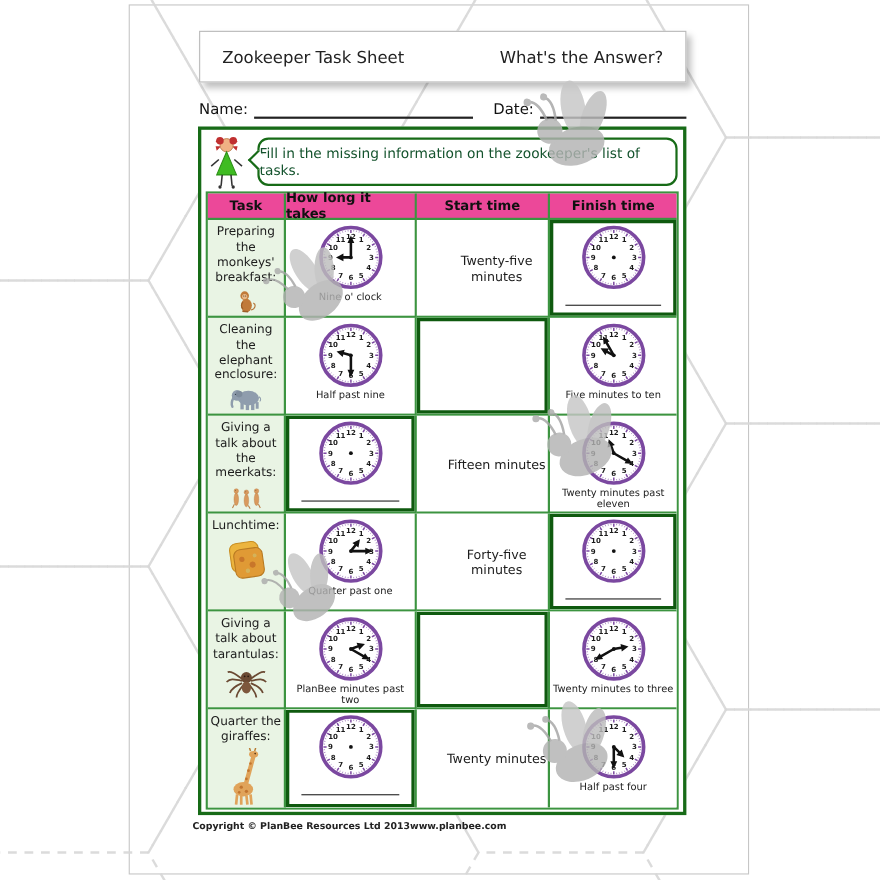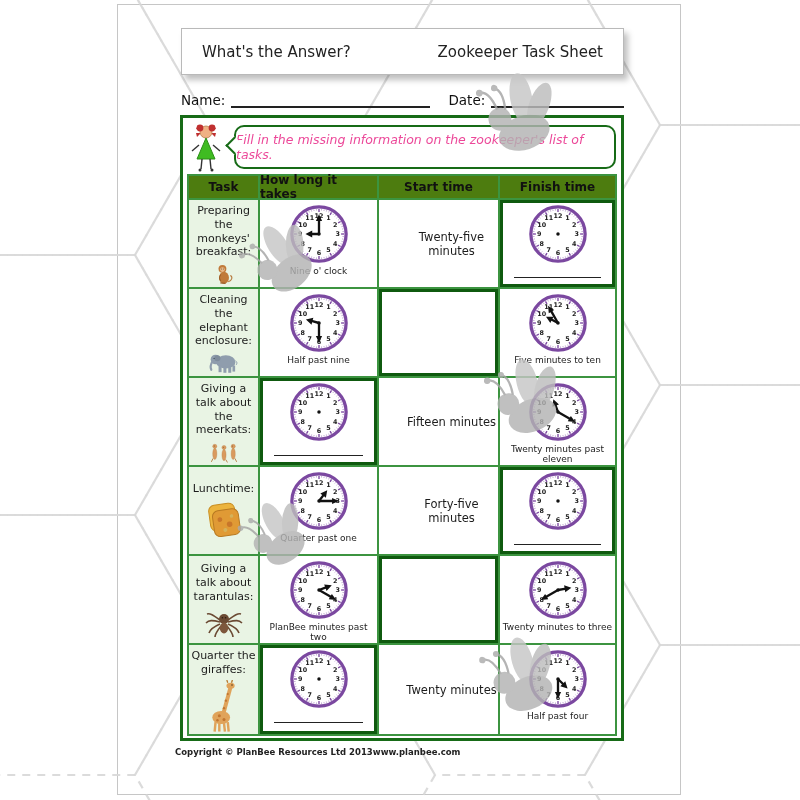--- a/index.html
+++ b/index.html
@@ -24,31 +24,31 @@
   .line-date{flex:1;}
   
   .frame{position:absolute;left:63px;top:111px;width:444px;height:626px;box-sizing:border-box;
     border:3px solid #176b17;background:#fff;padding:2px;}
   .instr-row{display:flex;align-items:center;height:54px;padding:0 3px;}
   .girl{flex:0 0 38px;height:52px;}
   .bubble{position:relative;flex:1;margin-left:8px;height:40px;border:2px solid #176b17;border-radius:10px;
     display:flex;align-items:center;justify-content:center;background:#fff;}
   .bubble::before{content:"";position:absolute;left:-8px;top:12px;width:11px;height:11px;background:#fff;
     border-left:2px solid #176b17;border-bottom:2px solid #176b17;transform:rotate(45deg);}
-  .bubble span{font-size:12.5px;color:#ec4899;font-style:italic;}
+  .bubble span{font-size:12.5px;color:#14532d;}
   
   .ztable{margin:0 2px;border:2px solid #3c9440;display:grid;
     grid-template-columns:71px 119px 121px 1fr;grid-template-rows:24px repeat(6,89px);}
-  .th{background:#4d7c0f;border-right:2px solid #3c9440;border-bottom:2px solid #3c9440;
+  .th{background:#ec4899;border-right:2px solid #3c9440;border-bottom:2px solid #3c9440;
     display:flex;align-items:center;justify-content:center;font-weight:bold;font-size:12px;color:#111;}
   .td{border-right:2px solid #3c9440;border-bottom:2px solid #3c9440;box-sizing:border-box;
     display:flex;flex-direction:column;align-items:center;position:relative;background:#fff;}
   .ztable > div:nth-child(4n){border-right:none;}
   .ztable > div:nth-last-child(-n+4){border-bottom:none;}
-  .task{background:#e9f4e4;padding:4px 2px 2px;justify-content:center;}
+  .task{background:#e9f4e4;padding:4px 2px 2px;justify-content:flex-start;}
   .task-text{font-size:11px;line-height:1.25;color:#1c1c1c;text-align:center;}
   .animal{margin-top:3px;}
   .clockcell{padding-top:3px;}
   .clabel{font-size:9px;color:#222;margin-top:1px;text-align:center;}
   .durcell{justify-content:center;padding-left:26px;}
   .durcell span{font-size:11.5px;color:#1c1c1c;text-align:center;}
   .answer{box-shadow:inset 0 0 0 3px #0f5a0f;}
   .answer-line{width:76%;height:0;border-bottom:1.5px solid #222;margin-top:12px;}
   
   .footer{position:absolute;left:58px;top:743px;width:452px;display:flex;justify-content:flex-start;}
@@ -76,22 +76,22 @@
       <path d="M 360 645 L 435 515 L 585 515 L 660 645 L 585 775 L 435 775 Z" fill="none" stroke="#d7d7d7" stroke-width="2.2" stroke-dasharray="8 7" opacity="0.9"></path>
       <path d="M 585 -5 L 660 -135 L 810 -135 L 885 -5 L 810 125 L 660 125 Z" fill="none" stroke="#d7d7d7" stroke-width="2.2" stroke-dasharray="8 7" opacity="0.9"></path>
       <path d="M 585 255 L 660 125 L 810 125 L 885 255 L 810 385 L 660 385 Z" fill="none" stroke="#d7d7d7" stroke-width="2.2" stroke-dasharray="8 7" opacity="0.9"></path>
       <path d="M 585 515 L 660 385 L 810 385 L 885 515 L 810 645 L 660 645 Z" fill="none" stroke="#d7d7d7" stroke-width="2.2" stroke-dasharray="8 7" opacity="0.9"></path>
       <path d="M 585 775 L 660 645 L 810 645 L 885 775 L 810 905 L 660 905 Z" fill="none" stroke="#d7d7d7" stroke-width="2.2" stroke-dasharray="8 7" opacity="0.9"></path>
     </svg>
 
   <div id="content">
 
     <div class="titlebar">
+      <div class="t">Zookeeper Task Sheet</div>
       <div class="t">What's the Answer?</div>
-      <div class="t">Zookeeper Task Sheet</div>
     </div>
 
     <div class="namedate">
       <span class="nd-label">Name:</span>
       <div class="nd-line line-name"></div>
       <span class="nd-label">Date:</span>
       <div class="nd-line line-date"></div>
     </div>
 
     <div class="frame">

